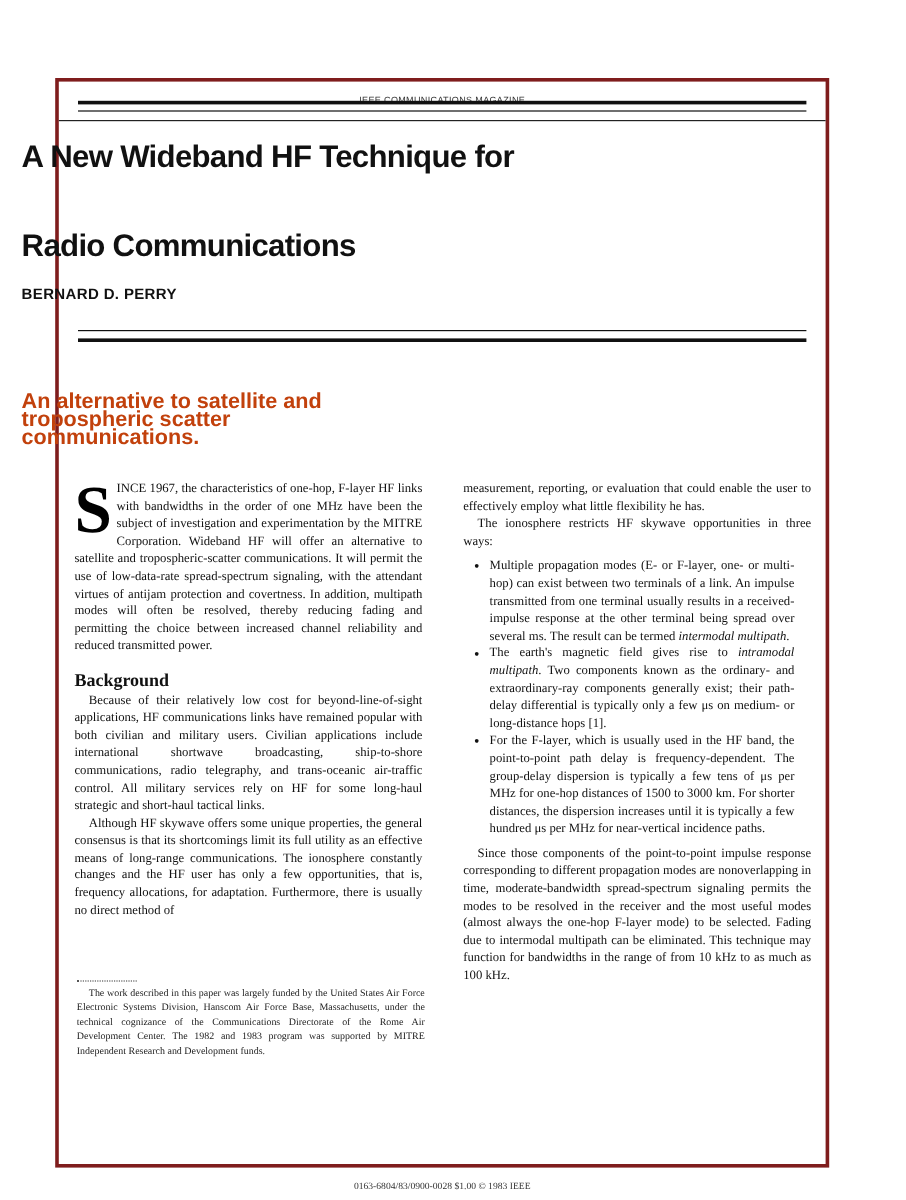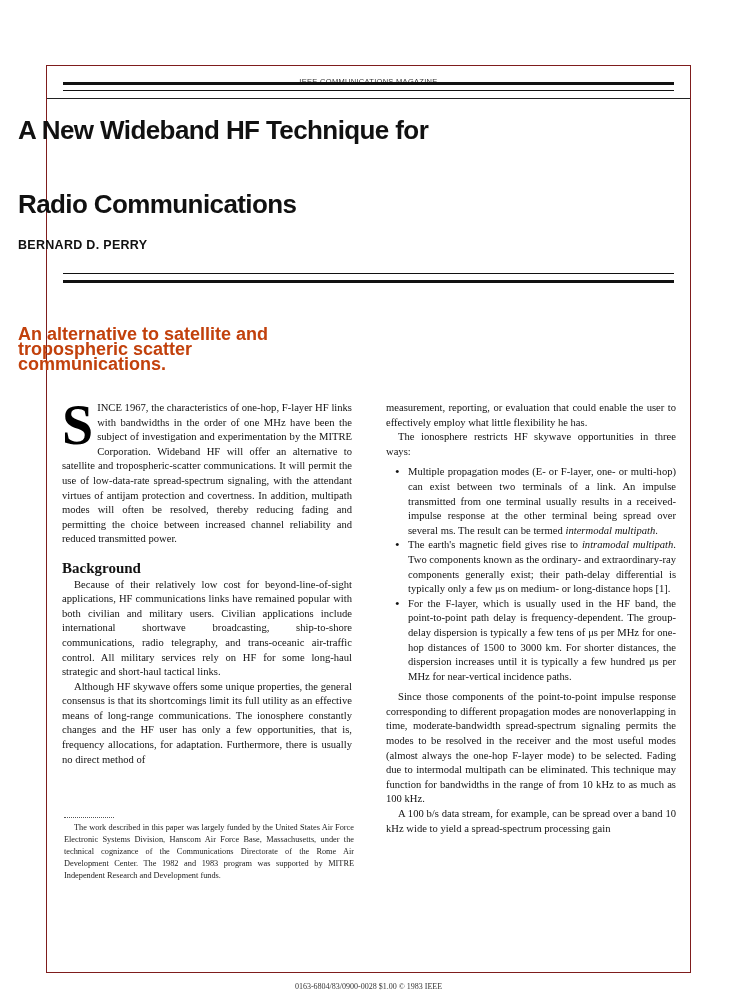--- a/index.html
+++ b/index.html
@@ -1,19 +1,19 @@
 <!DOCTYPE html>
 <html><head>
   <meta charset="utf-8">
   <style>
     html, body { margin: 0; padding: 0; background: #ffffff; }
     body { width: 755px; height: 1000px; position: relative; overflow: hidden; color: #111; }
     .frame {
       position: absolute; left: 46px; top: 65px; width: 645px; height: 908px;
-      border: 1px solid #7f1d1d; box-sizing: border-box;
+      border: 3px solid #7f1d1d; box-sizing: border-box;
     }
     .running-head {
       position: absolute; left: 0; right: 0; top: 0; height: 32px;
       border-bottom: 1px solid #222;
       font-family: "Liberation Sans", sans-serif; font-size: 7.5px; letter-spacing: 0.3px;
       text-align: center; line-height: 32px; color: #333;
     }
     .rule { position: absolute; background: #111; }
     .title {
       position: absolute; left: 18px; top: 112px; width: 620px;
@@ -39,21 +39,21 @@
     .col p { margin: 0; }
     .indent { text-indent: 12px; }
     .dropcap {
       float: left; font-family: "Liberation Serif", serif; font-weight: bold;
       font-size: 56px; line-height: 44px; margin: 2px 4px 0 0; color: #000;
     }
     .section-heading {
       font-family: "Liberation Serif", serif; font-weight: bold; font-size: 15px;
       margin: 14px 0 2px 0 !important;
     }
-    ul.bullets { margin: 6px 0 6px 0; padding-left: 22px; list-style: none; }
+    ul.bullets { margin: 6px 14px 6px 0; padding-left: 22px; list-style: none; }
     ul.bullets li { position: relative; margin: 0; }
     ul.bullets li::before {
       content: "\2022"; position: absolute; left: -13px; top: 0; font-size: 13px;
     }
     em { font-style: italic; }
     .footnote-rule { position: absolute; left: 64px; top: 817px; width: 50px; border-top: 1px dotted #555; }
     .footnote {
       position: absolute; left: 64px; top: 822px; width: 290px;
       font-family: "Liberation Serif", serif; font-size: 8.3px; line-height: 11.9px;
       text-align: justify; text-indent: 10px; color: #222;
@@ -100,14 +100,13 @@
 
 <div class="col" style="left:386px; top:401px;">
   <p>measurement, reporting, or evaluation that could enable the user to effectively employ what little flexibility he has.</p>
   <p class="indent">The ionosphere restricts HF skywave opportunities in three ways:</p>
   <ul class="bullets">
     <li><span>Multiple propagation modes (E- or F-layer, one- or multi-hop) can exist between two terminals of a link. An impulse transmitted from one terminal usually results in a received-impulse response at the other terminal being spread over several ms. The result can be termed </span><em>intermodal multipath</em><span>.</span></li>
     <li><span>The earth's magnetic field gives rise to </span><em>intramodal multipath</em><span>. Two components known as the ordinary- and extraordinary-ray components generally exist; their path-delay differential is typically only a few μs on medium- or long-distance hops [1].</span></li>
     <li><span>For the F-layer, which is usually used in the HF band, the point-to-point path delay is frequency-dependent. The group-delay dispersion is typically a few tens of μs per MHz for one-hop distances of 1500 to 3000 km. For shorter distances, the dispersion increases until it is typically a few hundred μs per MHz for near-vertical incidence paths.</span></li>
   </ul>
   <p class="indent">Since those components of the point-to-point impulse response corresponding to different propagation modes are nonoverlapping in time, moderate-bandwidth spread-spectrum signaling permits the modes to be resolved in the receiver and the most useful modes (almost always the one-hop F-layer mode) to be selected. Fading due to intermodal multipath can be eliminated. This technique may function for bandwidths in the range of from 10 kHz to as much as 100 kHz.</p>
-  <p class="indent">A 100 b/s data stream, for example, can be spread over a band 10 kHz wide to yield a spread-spectrum processing gain</p>
 </div>
 
 </body></html>

